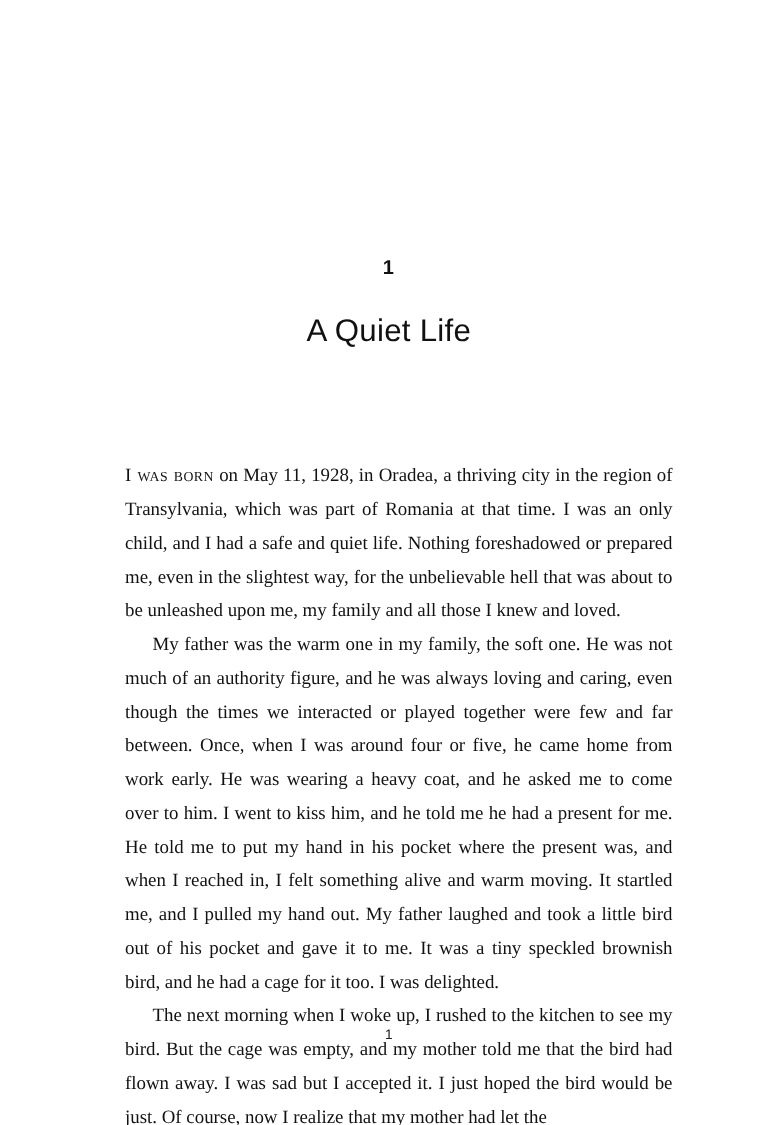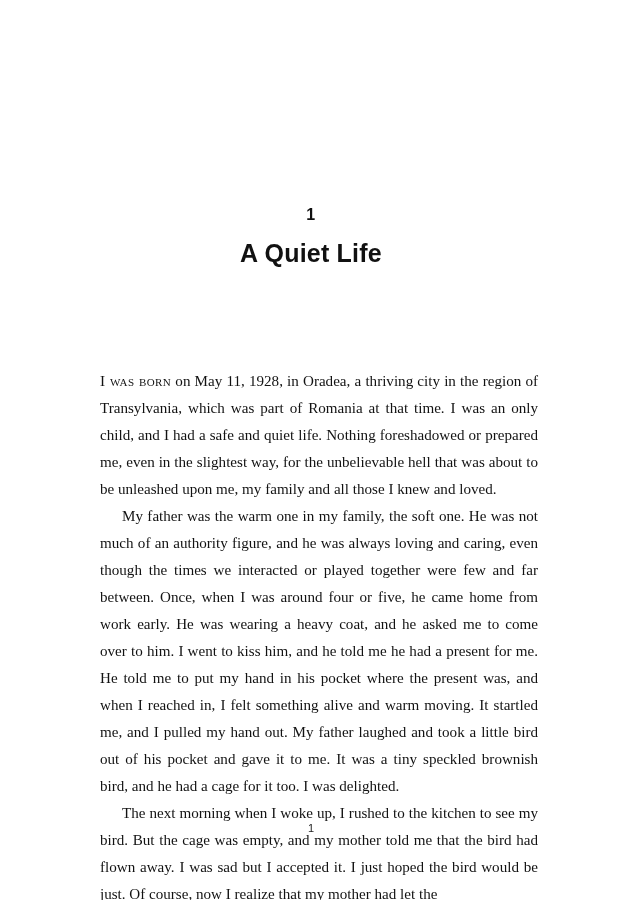--- a/index.html
+++ b/index.html
@@ -25,24 +25,24 @@
   }
   .chapter-number {
     font-family: "Liberation Sans", sans-serif;
     font-size: 16px;
     font-weight: 600;
     letter-spacing: 0.5px;
     color: #111111;
     line-height: 1.2;
   }
   .chapter-title {
-    margin-top: 14px;
+    margin-top: 26px;
     font-family: "Liberation Sans", sans-serif;
     font-size: 25px;
-    font-weight: 700;
+    font-weight: 400;
     letter-spacing: 0.2px;
     color: #111111;
     line-height: 1.2;
   }
   .body-text {
     position: absolute;
     top: 368px;
     left: 100px;
     width: 438px;
   }

